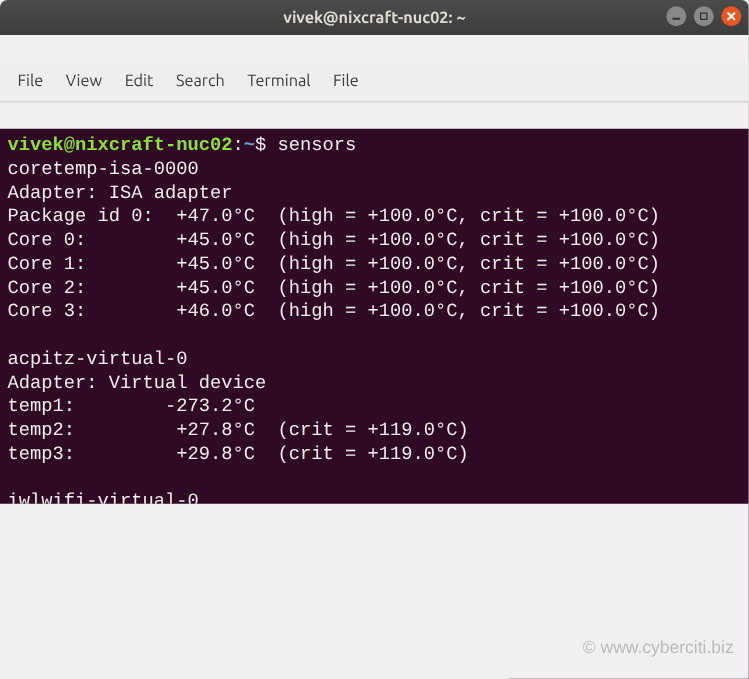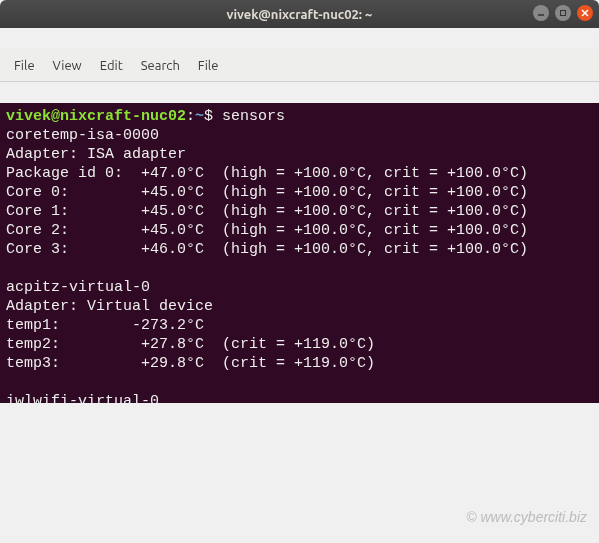--- a/index.html
+++ b/index.html
@@ -95,21 +95,20 @@
       vertical-align: text-bottom;
     }
     .watermark {
       position: absolute;
       right: 12px;
       bottom: 18px;
       color: #aaa;
       font-family: Arial, sans-serif;
       font-size: 14px;
       opacity: 0.75;
-      font-style: italic;
     }
   </style>
 </head>
 <body>
 
 <div class="window">
 
   <div class="titlebar">
     <span class="title-text">vivek@nixcraft-nuc02: ~</span>
     <div class="window-controls">
@@ -130,20 +129,21 @@
           </svg>
       </div>
     </div>
   </div>
 
   <div class="menubar">
     <span class="menu-item">File</span>
     <span class="menu-item">View</span>
     <span class="menu-item">Edit</span>
     <span class="menu-item">Search</span>
+    <span class="menu-item">Terminal</span>
     <span class="menu-item">File</span>
   </div>
 
   <div class="terminal" id="terminal-body"><span class="prompt-user">vivek@nixcraft-nuc02</span>:<span class="prompt-path">~</span>$ sensors
 coretemp-isa-0000
 Adapter: ISA adapter
 Package id 0:  +47.0°C  (high = +100.0°C, crit = +100.0°C)
 Core 0:        +45.0°C  (high = +100.0°C, crit = +100.0°C)
 Core 1:        +45.0°C  (high = +100.0°C, crit = +100.0°C)
 Core 2:        +45.0°C  (high = +100.0°C, crit = +100.0°C)

